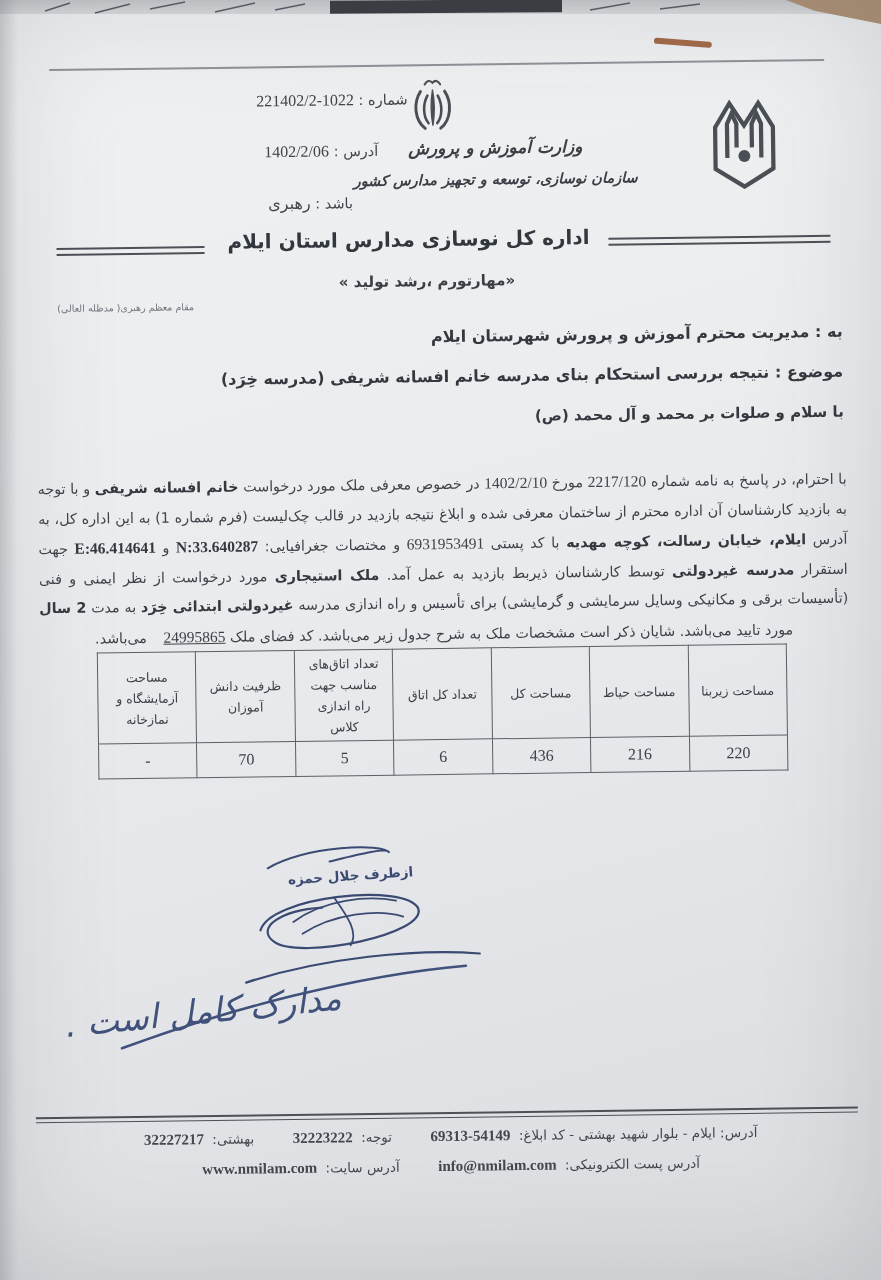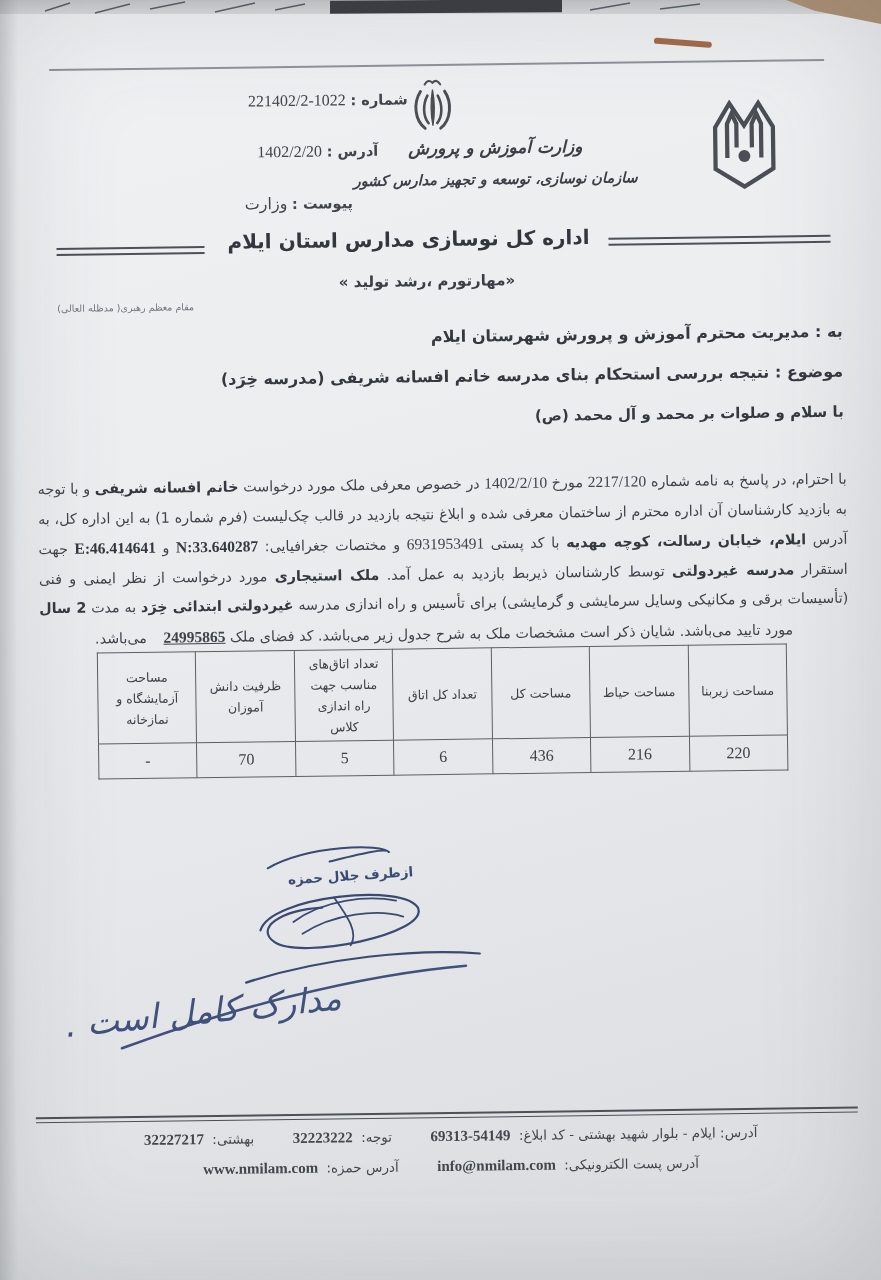--- a/index.html
+++ b/index.html
@@ -20,21 +20,21 @@
   .top-strip-tan{position:absolute;right:0;top:0;width:95px;height:24px;background:#ad9175;
     clip-path:polygon(0 0,100% 0,100% 100%,30% 45%);}
   .left-edge{position:absolute;left:0;top:0;width:18px;height:1280px;
     background:linear-gradient(90deg,rgba(88,93,100,.22),rgba(88,93,100,0));}
   .brown-mark{position:absolute;left:660px;top:43px;width:58px;height:6px;border-radius:3px;
     background:#a26a49;transform:rotate(5deg);}
   .page-topline{position:absolute;left:55px;top:64px;width:775px;height:2px;background:#8f9298;}
 
   
   .meta-row{position:absolute;direction:rtl;font-size:14.5px;color:#41454c;white-space:nowrap;}
-  .meta-row .lbl{font-weight:bold;text-align:center;}
+  .meta-row .lbl{font-weight:normal;text-align:center;}
   .meta-row .val{font-family:"Liberation Serif",serif;font-size:16px;direction:ltr;unicode-bidi:embed;padding-left:4px;}
   #meta-number{top:90px;right:468px;}
   #meta-date{top:141px;right:498px;}
   #meta-attach{top:192px;right:524px;}
 
   .iran-emblem{position:absolute;left:408px;top:74px;}
   .ministry-line{position:absolute;left:330px;width:340px;text-align:center;direction:rtl;
     color:#3b3f46;font-style:italic;font-weight:bold;}
   #ministry{top:138px;font-size:17px;}
   #organization{top:172px;font-size:14.5px;}
@@ -53,21 +53,21 @@
   .addr-line{position:absolute;right:36px;direction:rtl;font-weight:bold;color:#34383f;white-space:nowrap;}
   #line-to{top:327px;font-size:16px;}
   #line-subject{top:367px;font-size:16px;}
   #line-salutation{top:408px;font-size:15px;}
 
   
   #body-text{position:absolute;left:38px;right:34px;top:455px;direction:rtl;
     text-align:justify;text-align-last:center;font-size:14.3px;line-height:29.5px;color:#3f434a;}
   #body-text .b{font-weight:bold;color:#34383f;}
   .ltr{direction:ltr;unicode-bidi:embed;font-family:"Liberation Serif",serif;font-size:15.5px;}
-  .u{text-decoration:underline;font-weight:bold;margin-left:12px;}
+  .u{text-decoration:underline;font-weight:normal;margin-left:12px;}
 
   
   #spec-table{position:absolute;left:95px;top:648px;width:690px;border-collapse:collapse;
     direction:rtl;table-layout:fixed;}
   #spec-table th,#spec-table td{border:1.5px solid #5c6066;color:#3d4148;}
   #spec-table th{height:86px;font-size:12.5px;font-weight:normal;text-align:center;
     vertical-align:middle;padding:2px 6px;line-height:21px;}
   #spec-table td{height:32px;text-align:center;font-family:"Liberation Serif",serif;font-size:16px;}
 
   
@@ -107,25 +107,25 @@
 
   <div class="brown-mark"></div>
   <div class="page-topline"></div>
 
   <div class="meta-row" id="meta-number">
     <span class="lbl">شماره :</span>
     <span class="val">221402/2-1022</span>
   </div>
   <div class="meta-row" id="meta-date">
     <span class="lbl">آدرس :</span>
-    <span class="val">1402/2/20</span>
+    <span class="val">1402/2/06</span>
   </div>
   <div class="meta-row" id="meta-attach">
-    <span class="lbl">پیوست :</span>
-    <span class="val">وزارت</span>
+    <span class="lbl">باشد :</span>
+    <span class="val">رهبری</span>
   </div>
 
   <svg class="iran-emblem" width="60" height="62" viewBox="0 0 60 72">
     <g stroke="#4a4e55" fill="none" stroke-linecap="round">
       <path d="M21 12 Q25 5 30 10 Q35 5 39 12" stroke-width="2.4"></path>
       <path d="M30 18 C27.5 32 27.5 46 30 60 C32.5 46 32.5 32 30 18 Z" fill="#4a4e55" stroke-width="1.5"></path>
       <path d="M24 25 C18.5 35 18.5 49 25 57" stroke-width="3"></path>
       <path d="M36 25 C41.5 35 41.5 49 35 57" stroke-width="3"></path>
       <path d="M16 20 C7.5 33 8.5 53 21 63" stroke-width="3.4"></path>
       <path d="M44 20 C52.5 33 51.5 53 39 63" stroke-width="3.4"></path>
@@ -206,19 +206,19 @@
     <span>توجه:</span>
     <span class="fv">32223222</span>
     <span class="gap"></span>
     <span>بهشتی:</span>
     <span class="fv">32227217</span>
   </div>
   <div class="footer-line" id="footer2">
     <span>آدرس پست الکترونیکی:</span>
     <span class="fv">info@nmilam.com</span>
     <span class="gap"></span>
-    <span>آدرس حمزه:</span>
+    <span>آدرس سایت:</span>
     <span class="fv">www.nmilam.com</span>
   </div>
 
 </div>
 
 <div class="vignette"></div>
 
 </body></html>

